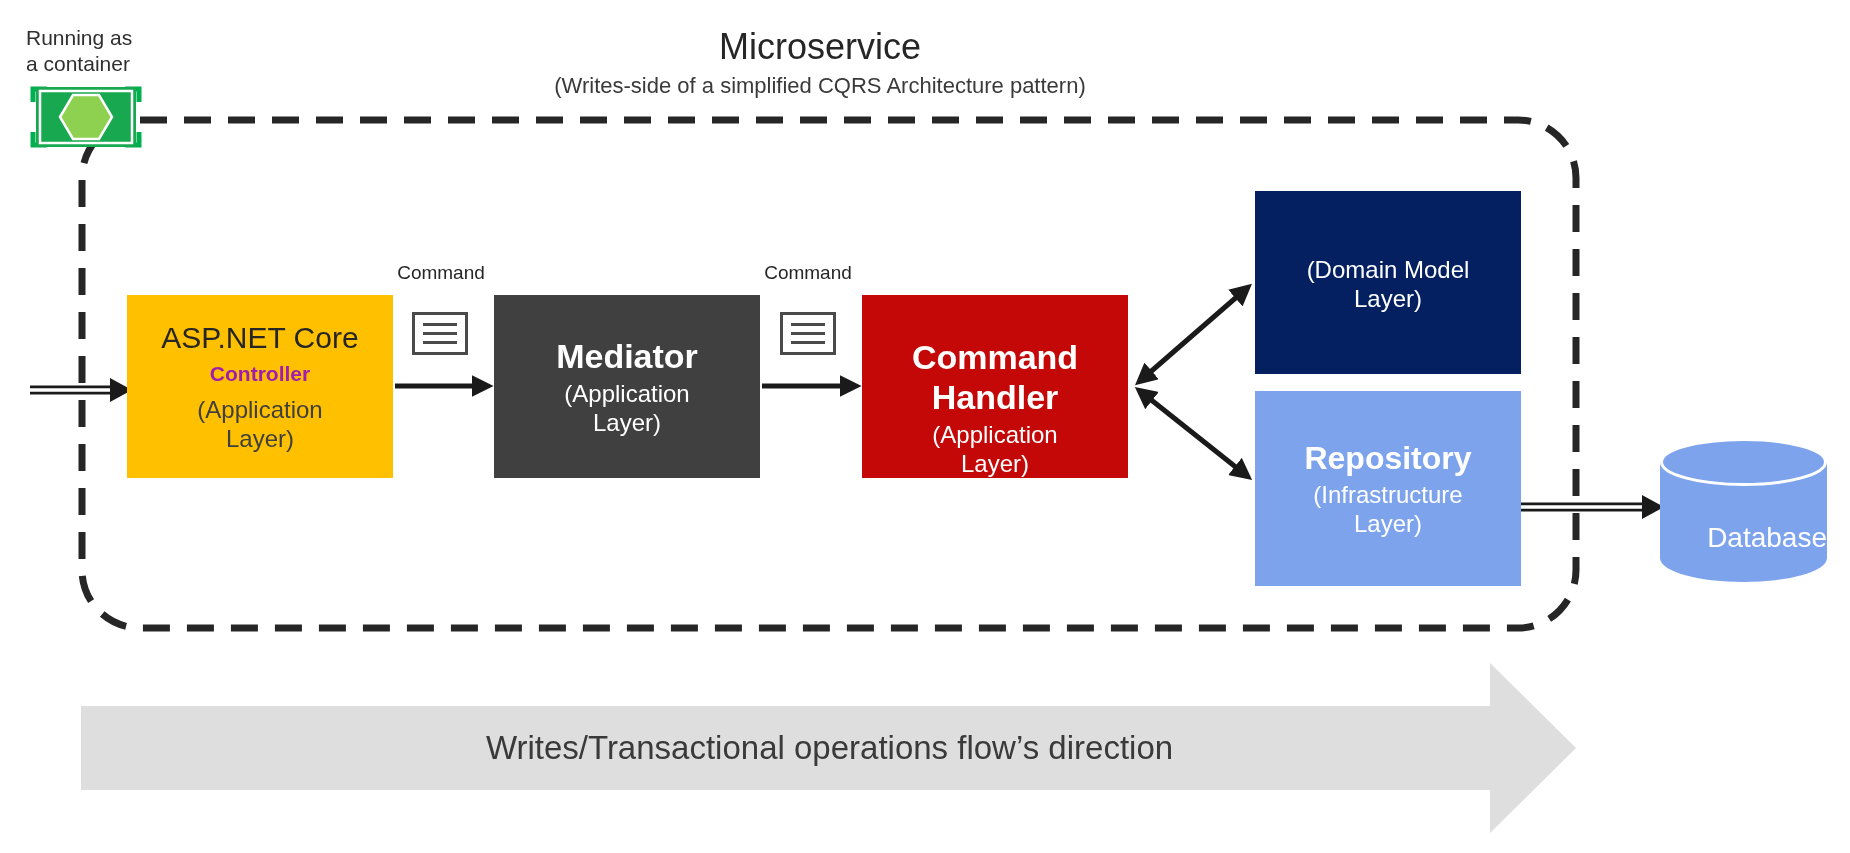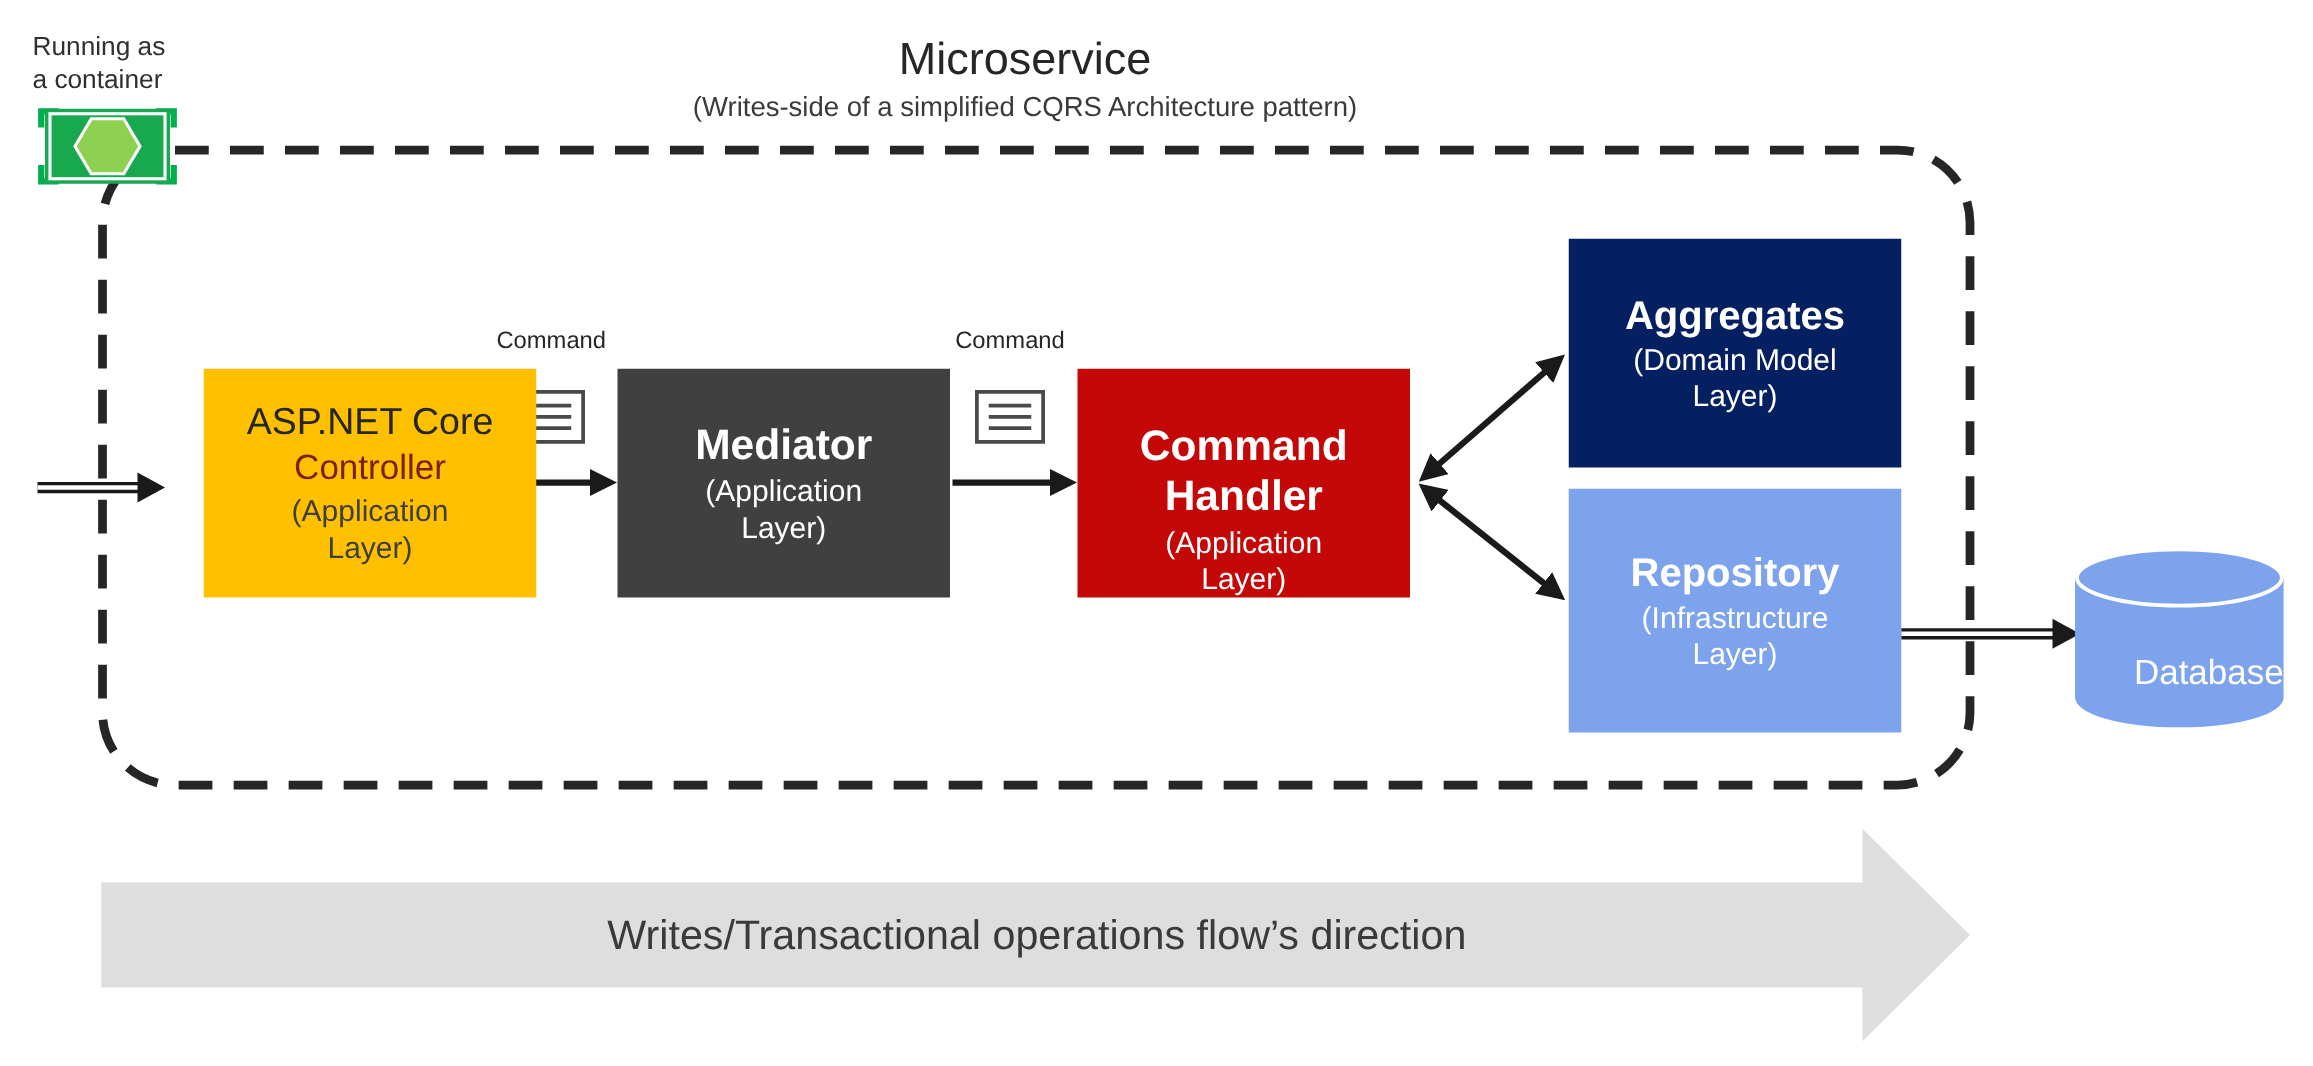--- a/index.html
+++ b/index.html
@@ -25,21 +25,21 @@
   
   .box { display:flex; flex-direction:column; align-items:center; justify-content:center;
     text-align:center; z-index:2; color:#fff; }
   .box .t-big { font-size:34px; font-weight:bold; line-height:40px; }
   .box .t-med { font-size:32px; font-weight:bold; line-height:38px; }
   .box .sub { font-size:24px; line-height:29px; max-width:185px; margin-top:3px; }
   .wrap-narrow { max-width:210px; }
 
   .box-controller { left:127px; top:295px; width:266px; height:183px; }
   .box-controller .line1 { font-size:30px; color:#262626; line-height:36px; }
-  .box-controller .line2 { font-size:28px; font-weight:normal; color:#7f1d1d; line-height:36px; }
+  .box-controller .line2 { font-size:21px; font-weight:bold; color:#a21caf; line-height:36px; }
   .box-controller .sub { color:#3f3f3f; }
 
   .box-mediator { left:494px; top:295px; width:266px; height:183px; }
   .box-handler  { left:862px; top:295px; width:266px; height:183px; }
   .box-aggregates { left:1255px; top:191px; width:266px; height:183px; }
   .box-repository { left:1255px; top:391px; width:266px; height:195px; }
 
   
   .cmd-label { top:262px; width:160px; text-align:center; font-size:19px; color:#262626; z-index:2; }
   .cmd-label.one { left:361px; }
@@ -124,38 +124,37 @@
     <div class="bar"></div>
     <div class="bar"></div>
     <div class="bar"></div>
   </div>
   <div class="abs cmd-icon two">
     <div class="bar"></div>
     <div class="bar"></div>
     <div class="bar"></div>
   </div>
 
-  <div class="abs box box-controller" style="background-color: rgb(255, 192, 0); margin-left: 36px;">
+  <div class="abs box box-controller" style="background-color: rgb(255, 192, 0);">
     <div class="line1">ASP.NET Core</div>
     <div class="line2">Controller</div>
     <div class="sub">(Application Layer)</div>
   </div>
 
   <div class="abs box box-mediator" style="background-color: #404040;">
     <div class="t-big">Mediator</div>
     <div class="sub">(Application Layer)</div>
   </div>
 
   <div class="abs box box-handler" style="background-color: rgb(196, 7, 7); justify-content: flex-end;">
     <div class="t-big wrap-narrow">Command Handler</div>
     <div class="sub">(Application Layer)</div>
   </div>
 
   <div class="abs box box-aggregates" style="background-color: rgb(5, 32, 97);">
-    <div class="t-med">Aggregates</div>
     <div class="sub">(Domain Model Layer)</div>
   </div>
 
   <div class="abs box box-repository" style="background-color: rgb(125, 163, 236);">
     <div class="t-med">Repository</div>
     <div class="sub">(Infrastructure Layer)</div>
   </div>
 
   <div class="abs db-wrap">
     <svg width="167" height="144" viewBox="0 0 167 144" xmlns="http://www.w3.org/2000/svg">

